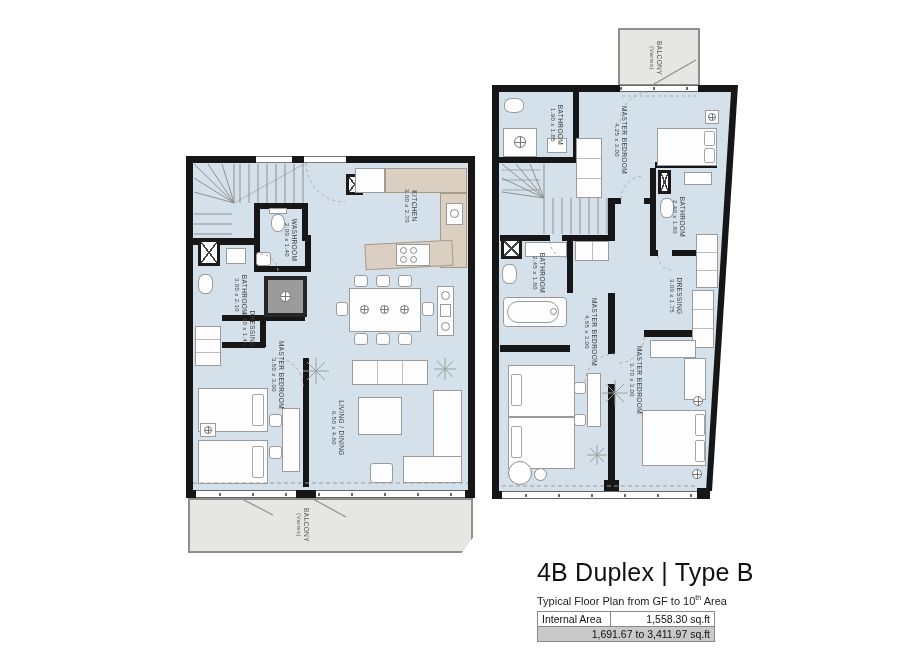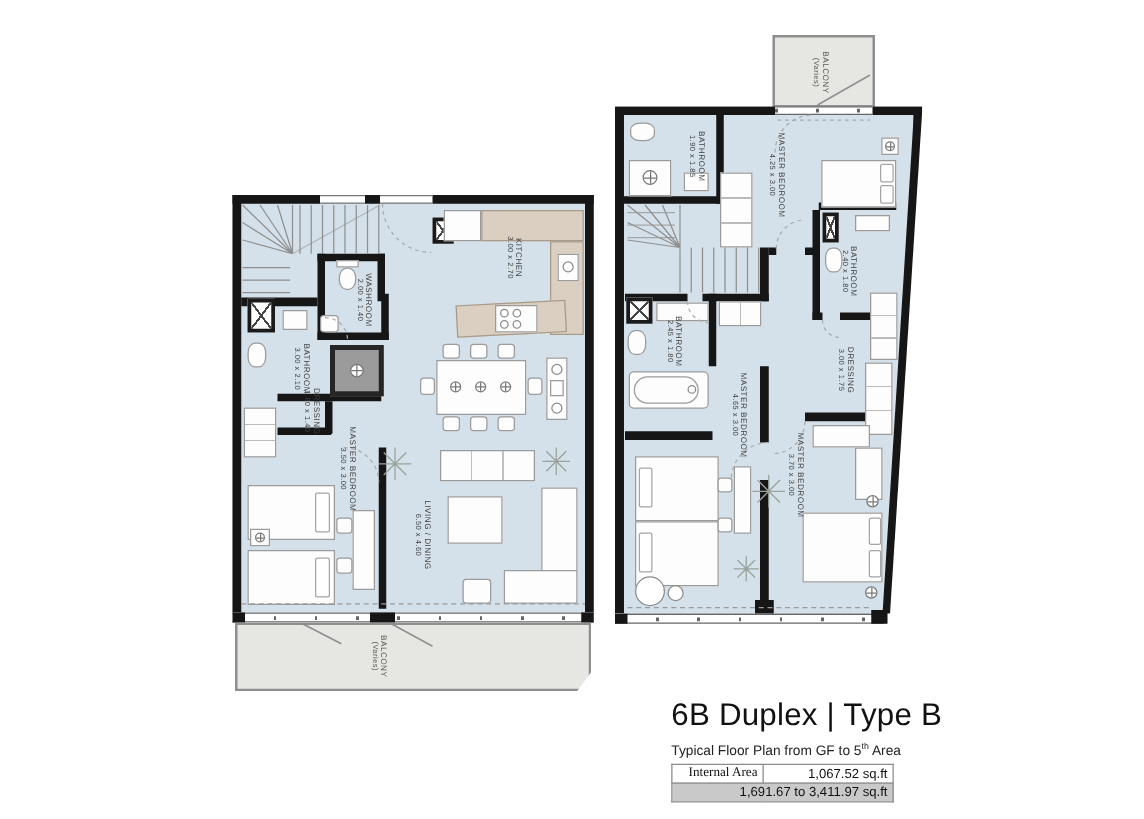--- a/index.html
+++ b/index.html
@@ -34,21 +34,21 @@
        white-space:nowrap;letter-spacing:.4px;}
   .lbl .nm,.lbl .dm{display:block;}
   .lbl .dm{font-size:6px;}
   
   .titleblock{position:absolute;left:537px;top:558px;width:370px;}
   .sheet-title{font-size:25px;color:#111;letter-spacing:.2px;}
   .sheet-sub{margin-top:7px;font-size:11px;color:#222;}
   .sheet-sub sup{font-size:7px;}
   .area-table{margin-top:4px;border-collapse:collapse;font-size:10.5px;color:#111;width:178px;}
   .area-table td{border:1px solid #8a8a8a;padding:1px 4px;height:12px;}
-  .area-table td.k{width:64px;text-align:right;font-family:Liberation Serif, serif;}
+  .area-table td.k{width:64px;text-align:left;}
   .area-table td.v{text-align:right;}
   .area-table tr.total td{background:#c9c9c9;text-align:right;}
 </style>
 <title>4B Duplex | Type B</title></head>
 <body>
 
 <div class="sheet">
 
   <div class="plan" style="left:186px;top:156px;width:289px;height:399px">
     <div class="wallbox" style="left:0;top:0;width:289px;height:334px"></div>
@@ -317,29 +317,29 @@
       <span class="nm">MASTER BEDROOM</span>
       <span class="dm">4.65 x 3.00</span>
     </div>
     <div class="lbl" style="left:143px;top:356px">
       <span class="nm">MASTER BEDROOM</span>
       <span class="dm">3.70 x 3.00</span>
     </div>
   </div>
 
   <div class="titleblock">
-    <div class="sheet-title">6B Duplex | Type B</div>
+    <div class="sheet-title">4B Duplex | Type B</div>
     <div class="sheet-sub">
-      <span>Typical Floor Plan from GF to 5</span><sup>th</sup><span> Area</span>
+      <span>Typical Floor Plan from GF to 10</span><sup>th</sup><span> Area</span>
     </div>
     <table class="area-table">
       <tbody>
           <tr>
         <td class="k">Internal Area</td>
-        <td class="v">1,067.52 sq.ft</td>
+        <td class="v">1,558.30 sq.ft</td>
       </tr>
       <tr class="total">
         <td colspan="2">1,691.67 to 3,411.97 sq.ft</td>
       </tr>
     </tbody>
       </table>
   </div>
 
 </div>
 

